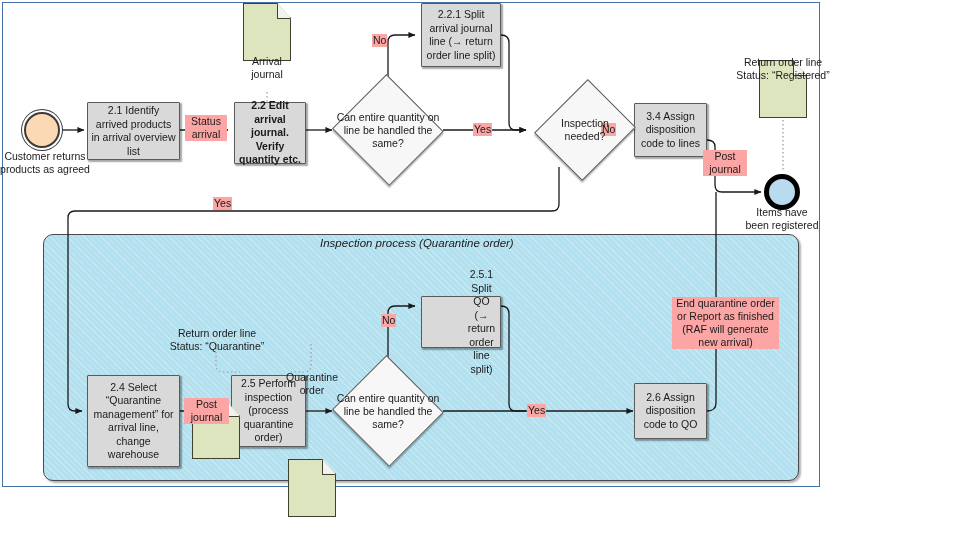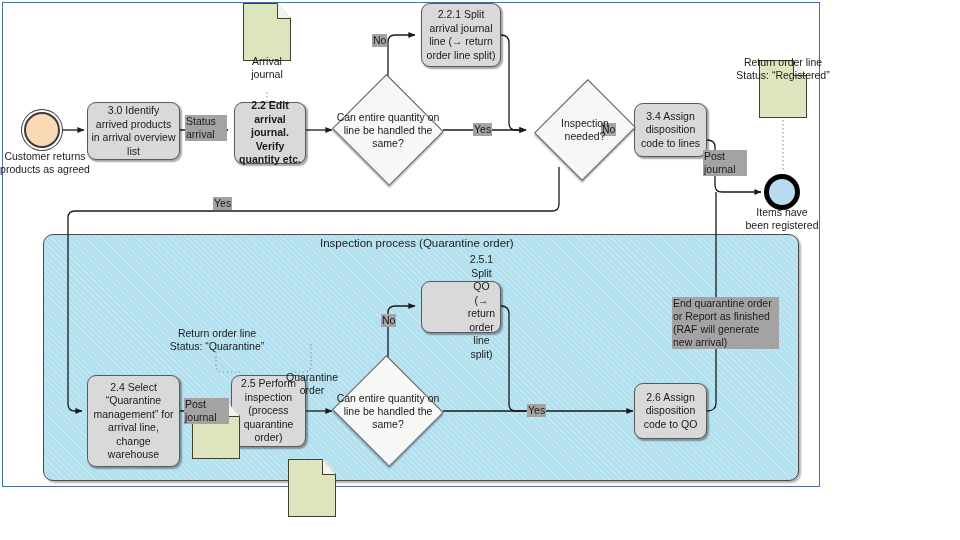--- a/index.html
+++ b/index.html
@@ -32,21 +32,21 @@
     pointer-events: none;
   }
   .node {
     position: absolute;
     box-sizing: border-box;
   }
   
   .task {
     background: #d9d9d9;
     border: 1px solid #5a5a5a;
-    border-radius: 9px;
+    border-radius: 1px;
     display: flex;
     align-items: center;
     justify-content: center;
     text-align: center;
     font-size: 10.5px;
     line-height: 13.5px;
     color: #1a1a1a;
     padding: 2px 3px;
     box-shadow: 1.5px 1.5px 1.5px rgba(0,0,0,0.35);
   }
@@ -151,33 +151,34 @@
     font-size: 11.5px;
     color: #1a1a1a;
     white-space: nowrap;
   }
   
   .edgelabel {
     position: absolute;
     font-size: 10.5px;
     line-height: 13px;
     color: #1a1a1a;
+    text-align: center;
     white-space: nowrap;
-    background: #a3a3a3;
+    background: #fca5a5;
     padding: 0 1px;
   }
   .edgelabel.multi { white-space: normal; }
 </style>
 </head>
 <body>
 
 <div id="canvas"></div>
 
 <div class="pool" style="left:43px; top:234px; width:754px; height:245px;"></div>
-<div class="pool-title" style="left:320px; top:237px;">Inspection process (Quarantine order)</div>
+<div class="pool-title" style="left:320px; top:237px;font-style:italic;">Inspection process (Quarantine order)</div>
 
 <svg class="layer" viewBox="0 0 960 540">
   <defs>
     <marker id="arrow" markerWidth="8" markerHeight="8" refX="6.6" refY="3" orient="auto" markerUnits="userSpaceOnUse">
       <path d="M0,0 L7,3 L0,6 z" fill="#1a1a1a"></path>
     </marker>
   </defs>
   <g fill="none" stroke="#1a1a1a" stroke-width="1.3">
 
     <path d="M60,130 L84,130" marker-end="url(#arrow)"></path>
@@ -224,33 +225,33 @@
   <div>Customer returns</div>
   <div>products as agreed</div>
 </div>
 
 <div class="event end-event" style="left:764px; top:174px;"></div>
 <div class="eventlabel" style="left:734px; top:206px; width:96px;">
   <div>Items have</div>
   <div>been registered</div>
 </div>
 
-<div class="node task" style="left:87px; top:102px; width:93px; height:58px;">3.0 Identify arrived products in arrival overview list</div>
+<div class="node task" style="left:87px; top:102px; width:93px; height:58px;">2.1 Identify arrived products in arrival overview list</div>
 
 <div class="node task" style="left:234px; top:102px; width:72px; height:62px;font-weight:bold;">2.2  Edit arrival journal. Verify quantity etc.</div>
 
 <div class="node task" style="left:421px; top:3px; width:80px; height:64px;">2.2.1 Split arrival journal line (→ return order line split)</div>
 
 <div class="node task" style="left:634px; top:103px; width:73px; height:54px;">3.4 Assign disposition code to lines</div>
 
 <div class="node task" style="left:87px; top:375px; width:93px; height:92px;">2.4 Select “Quarantine management” for arrival line, change warehouse</div>
 
 <div class="node task" style="left:231px; top:375px; width:75px; height:72px;">2.5 Perform inspection (process quarantine order)</div>
 
-<div class="node task" style="left:421px; top:281px; width:80px; height:52px;padding-left:44px;">2.5.1 Split QO (→ return order line split)</div>
+<div class="node task" style="left:421px; top:296px; width:80px; height:52px;padding-left:44px;">2.5.1 Split QO (→ return order line split)</div>
 
 <div class="node task" style="left:634px; top:383px; width:73px; height:56px;">2.6 Assign disposition code to QO</div>
 
 <div class="node gateway" style="left:333px; top:78px; width:110px; height:104px;">
   <div class="diamond"></div>
   <div class="gwtext">Can entire quantity on line be handled the same?</div>
 </div>
 
 <div class="node gateway" style="left:552px; top:93px; width:66px; height:74px;">
   <div class="diamond" style="width:100%; height:100%;"></div>

